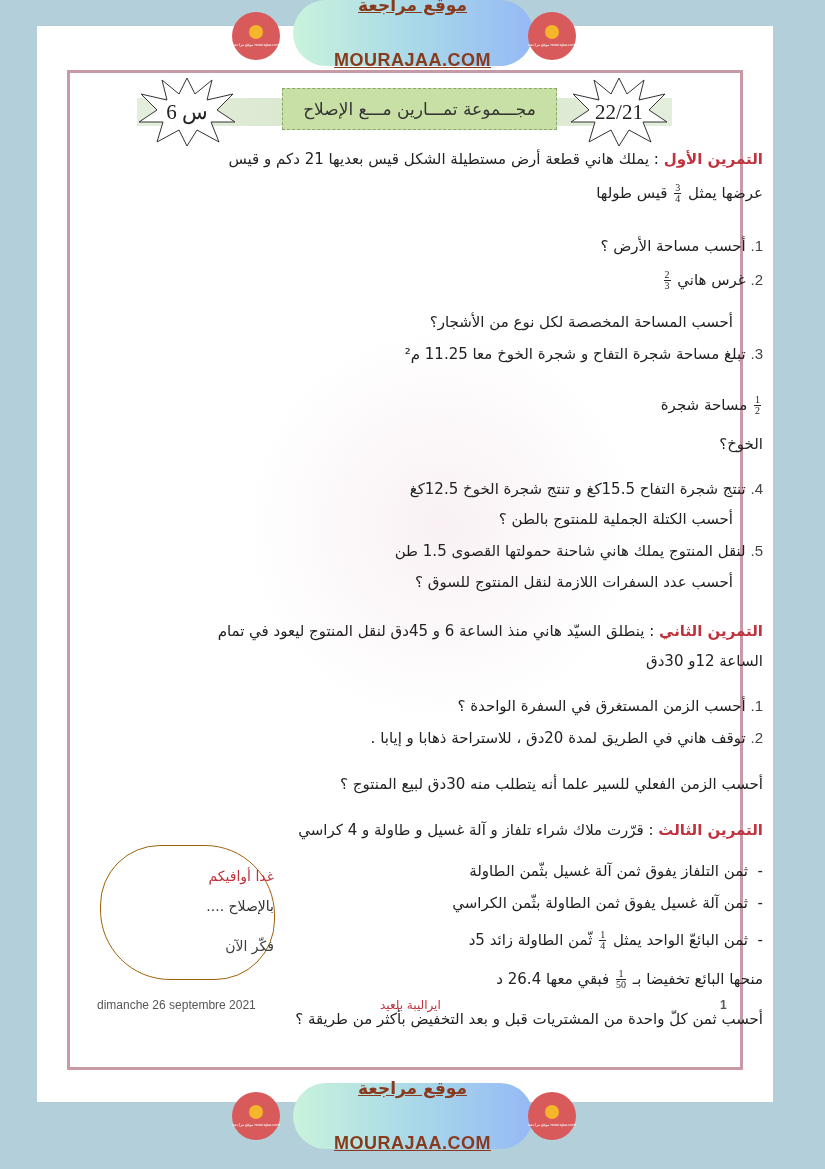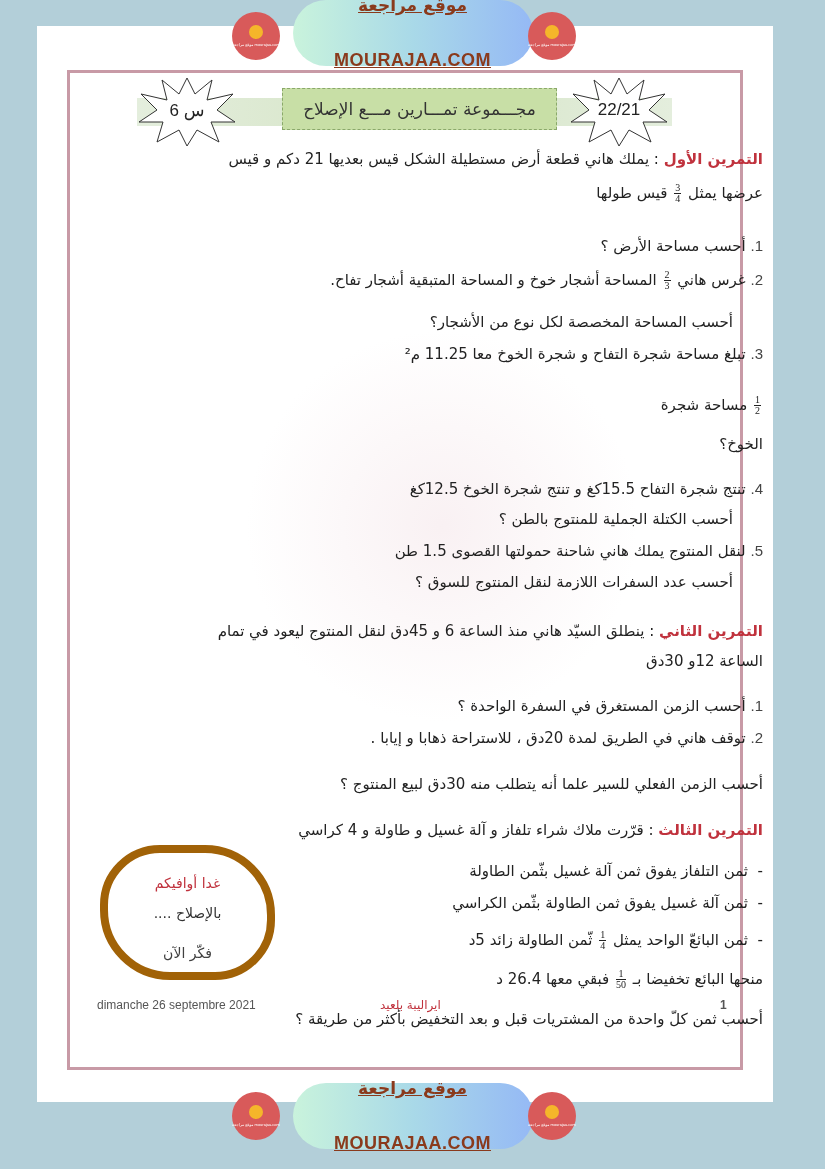--- a/index.html
+++ b/index.html
@@ -46,37 +46,37 @@
     position: absolute; left: 145px; top: 4px; width: 275px; height: 42px;
     background: #c8dfa6; border: 1px dashed #8aa86a;
     display: flex; align-items: center; justify-content: center;
     font-size: 17px; color: #333; direction: rtl;
   }
   .star {
     position: absolute; top: -8px; width: 100px; height: 70px;
   }
   .star .star-txt {
     position: absolute; left: 0; right: 0; top: 24px; text-align: center;
-    font-family: Liberation Sans, sans-serif; font-size: 17px; color: #222;
+    font-family: Liberation Serif, serif; font-size: 21px; color: #222;
   }
   .content {
     position: absolute; left: 120px; right: 62px; top: 145px;
     direction: rtl; text-align: right; color: #222; font-size: 15px;
     font-family: "DejaVu Sans", sans-serif;
   }
   .line { position: absolute; right: 0; white-space: nowrap; }
   .red { color: #c0323d; font-weight: bold; }
   .frac { display: inline-block; vertical-align: middle; text-align: center; font-size: 10px; line-height: 10px; margin: 0 2px; font-family: "Liberation Serif", serif; }
   .frac span { display: block; }
   .frac .top { border-bottom: 1px solid #222; padding: 0 1px; }
   .idx { font-family: "Liberation Sans", sans-serif; color: #444; }
   .cloud {
     position: absolute; left: 100px; top: 845px; width: 175px; height: 135px;
-    border: 8px solid #a16207; border-radius: 60px 70px 60px 70px;
-    background: #fff; direction: rtl; text-align: center;
+    border: 1px solid #a16207; border-radius: 60px 70px 60px 70px;
+    background: #fff; direction: rtl; 
   }
   .cloud .c1 { position: absolute; top: 22px; left: 0; right: 0; color: #c0323d; font-size: 14px; }
   .cloud .c2 { position: absolute; top: 52px; left: 0; right: 0; color: #333; font-size: 14px; }
   .cloud .c3 { position: absolute; top: 92px; left: 0; right: 0; color: #404040; font-size: 14px; }
   .footer { position: absolute; top: 998px; font-size: 12px; color: #555; }
   .footer-date { left: 97px; font-family: "Liberation Sans", sans-serif; }
   .footer-author { left: 380px; color: #c0323d; direction: rtl; }
   .footer-page { left: 720px; font-family: "Liberation Sans", sans-serif; font-weight: bold; }
   .watermark {
     position: absolute; left: 210px; top: 300px; width: 390px; height: 400px;
@@ -131,21 +131,20 @@
     <span>عرضها يمثل</span>
     <span class="frac"><span class="top">3</span><span>4</span></span>
     <span>قيس طولها</span>
   </div>
   <div class="line" style="top:92px;">
     <span class="idx">1.</span> <span>أحسب مساحة الأرض ؟</span>
   </div>
   <div class="line" style="top:125px;">
     <span class="idx">2.</span> <span>غرس هاني</span>
     <span class="frac"><span class="top">2</span><span>3</span></span>
-    <span>المساحة أشجار خوخ و المساحة المتبقية أشجار تفاح.</span>
   </div>
   <div class="line" style="top:168px; right:30px;">
     <span>أحسب المساحة المخصصة لكل نوع من الأشجار؟</span>
   </div>
   <div class="line" style="top:200px;">
     <span class="idx">3.</span> <span>تبلغ مساحة شجرة التفاح و شجرة الخوخ معا 11.25 م²</span>
   </div>
   <div class="line" style="top:250px;">
     <span class="frac"><span class="top">1</span><span>2</span></span>
     <span>مساحة شجرة</span>

